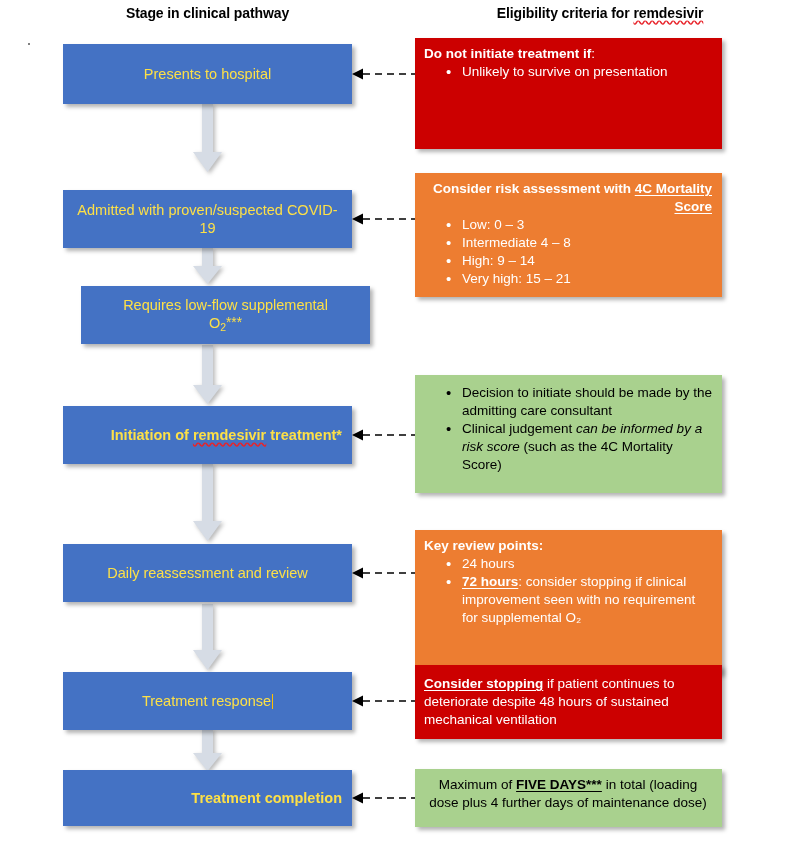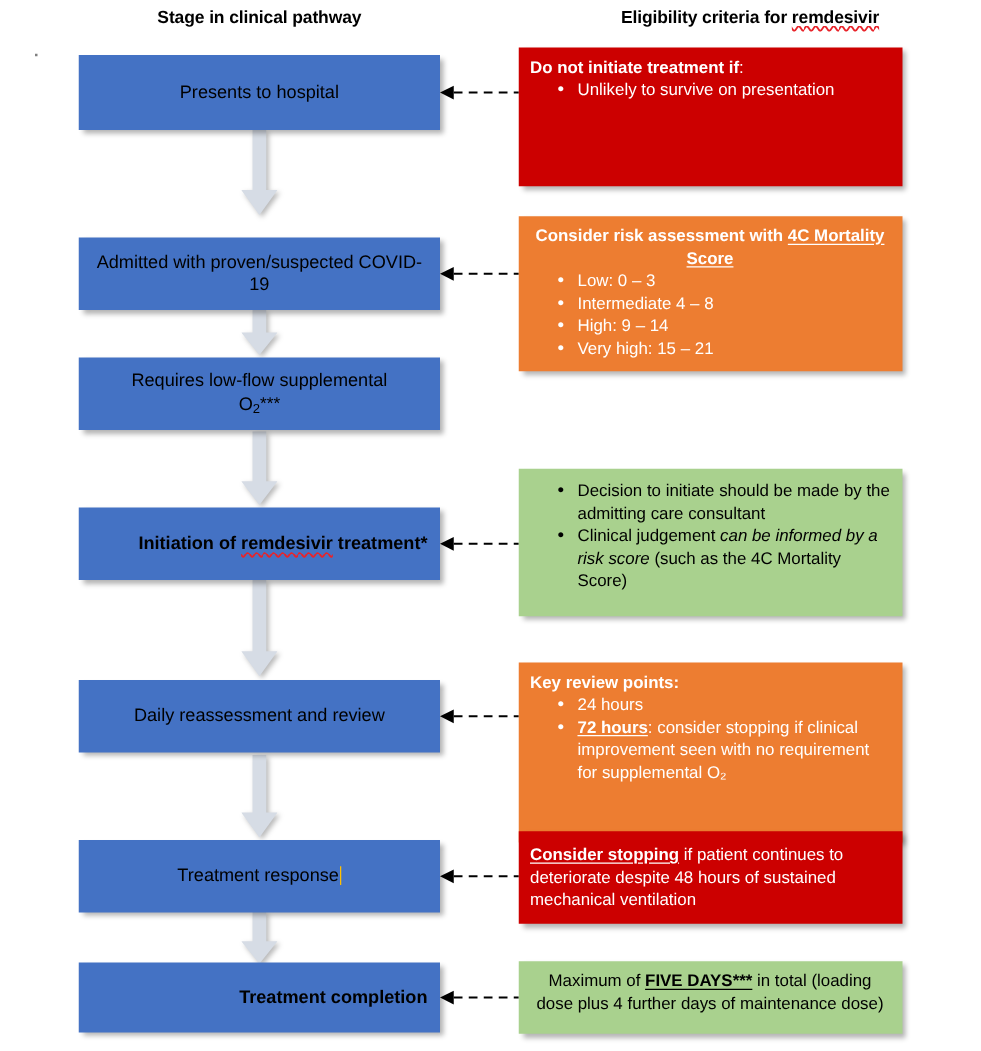--- a/index.html
+++ b/index.html
@@ -48,21 +48,21 @@
     height: 2px;
     background: #808080;
   }
 
   
   .stage {
     position: absolute;
     left: 63px;
     width: 289px;
     background: #4472C4;
-    color: #000000;
+    color: #fde047;
     font-size: 14.5px;
     line-height: 1.25;
     display: flex;
     align-items: center;
     justify-content: center;
     text-align: center;
     box-sizing: border-box;
     padding: 4px 10px;
     box-shadow: 3px 3px 4px rgba(0,0,0,0.30);
   }
@@ -91,21 +91,21 @@
     padding: 7px 10px 7px 9px;
     font-size: 13.5px;
     line-height: 1.33;
     box-shadow: 3px 3px 4px rgba(0,0,0,0.30);
   }
   .criteria.red    { background: #CC0000; color: #ffffff; }
   .criteria.orange { background: #ED7D31; color: #ffffff; }
   .criteria.green  { background: #A9D18E; color: #000000; }
 
   .criteria .heading { font-weight: bold; display: block; }
-  .criteria .heading.center { text-align: center; }
+  .criteria .heading.center { text-align: right; }
   .criteria .plain { display: block; }
   .criteria .plain.center { text-align: center; }
 
   .criteria ul {
     margin: 0;
     padding: 0 0 0 22px;
     list-style: none;
   }
   .criteria li {
     position: relative;
@@ -185,21 +185,21 @@
   </div>
 
   <div class="stage" style="top:44px; height:60px;">
     <span class="txt">Presents to hospital</span>
   </div>
 
   <div class="stage" style="top:190px; height:58px;justify-content:flex-end;">
     <span class="txt">Admitted with proven/suspected COVID-19</span>
   </div>
 
-  <div class="stage" style="top:286px; height:58px;">
+  <div class="stage" style="top:286px; height:58px;margin-left:18px;">
     <span class="txt">Requires low-flow supplemental<br>O<sub class="o2">2</sub><sup class="star">***</sup></span>
   </div>
 
   <div class="stage bold" style="top:406px; height:58px;">
     <span class="txt">Initiation of <span class="spell">remdesivir</span> treatment*</span>
   </div>
 
   <div class="stage" style="top:544px; height:58px;">
     <span class="txt">Daily reassessment and review</span>
   </div>

